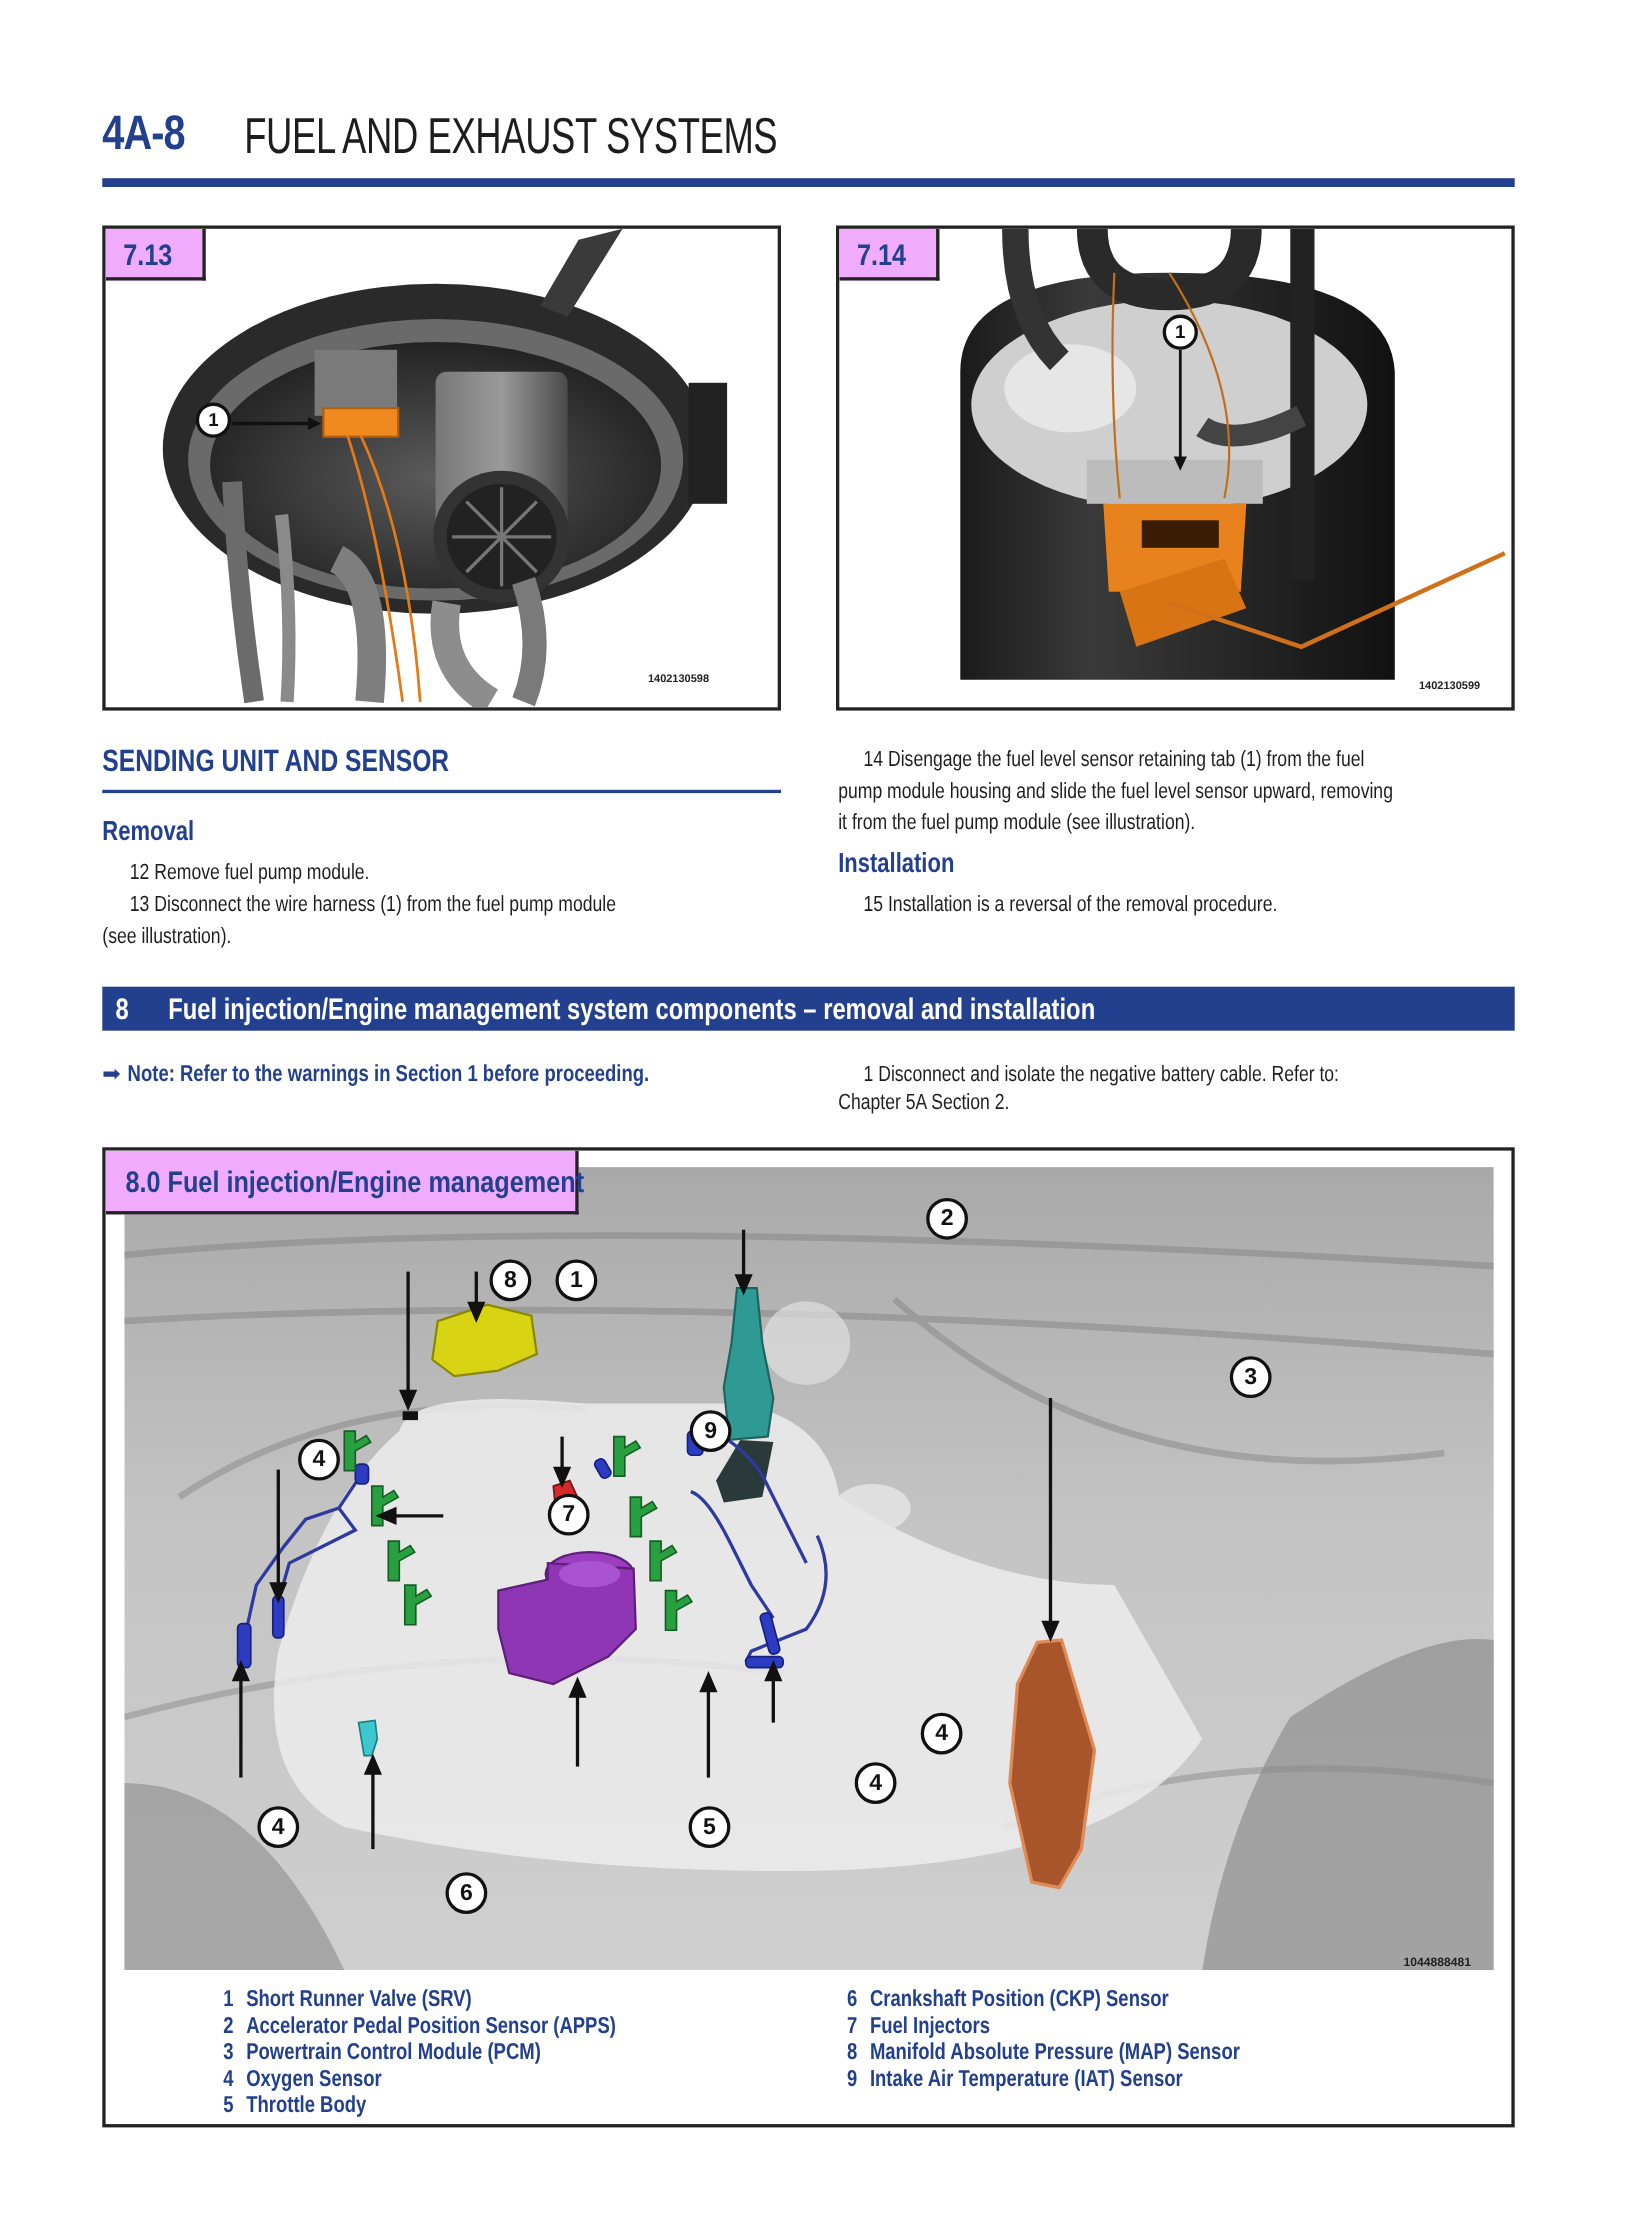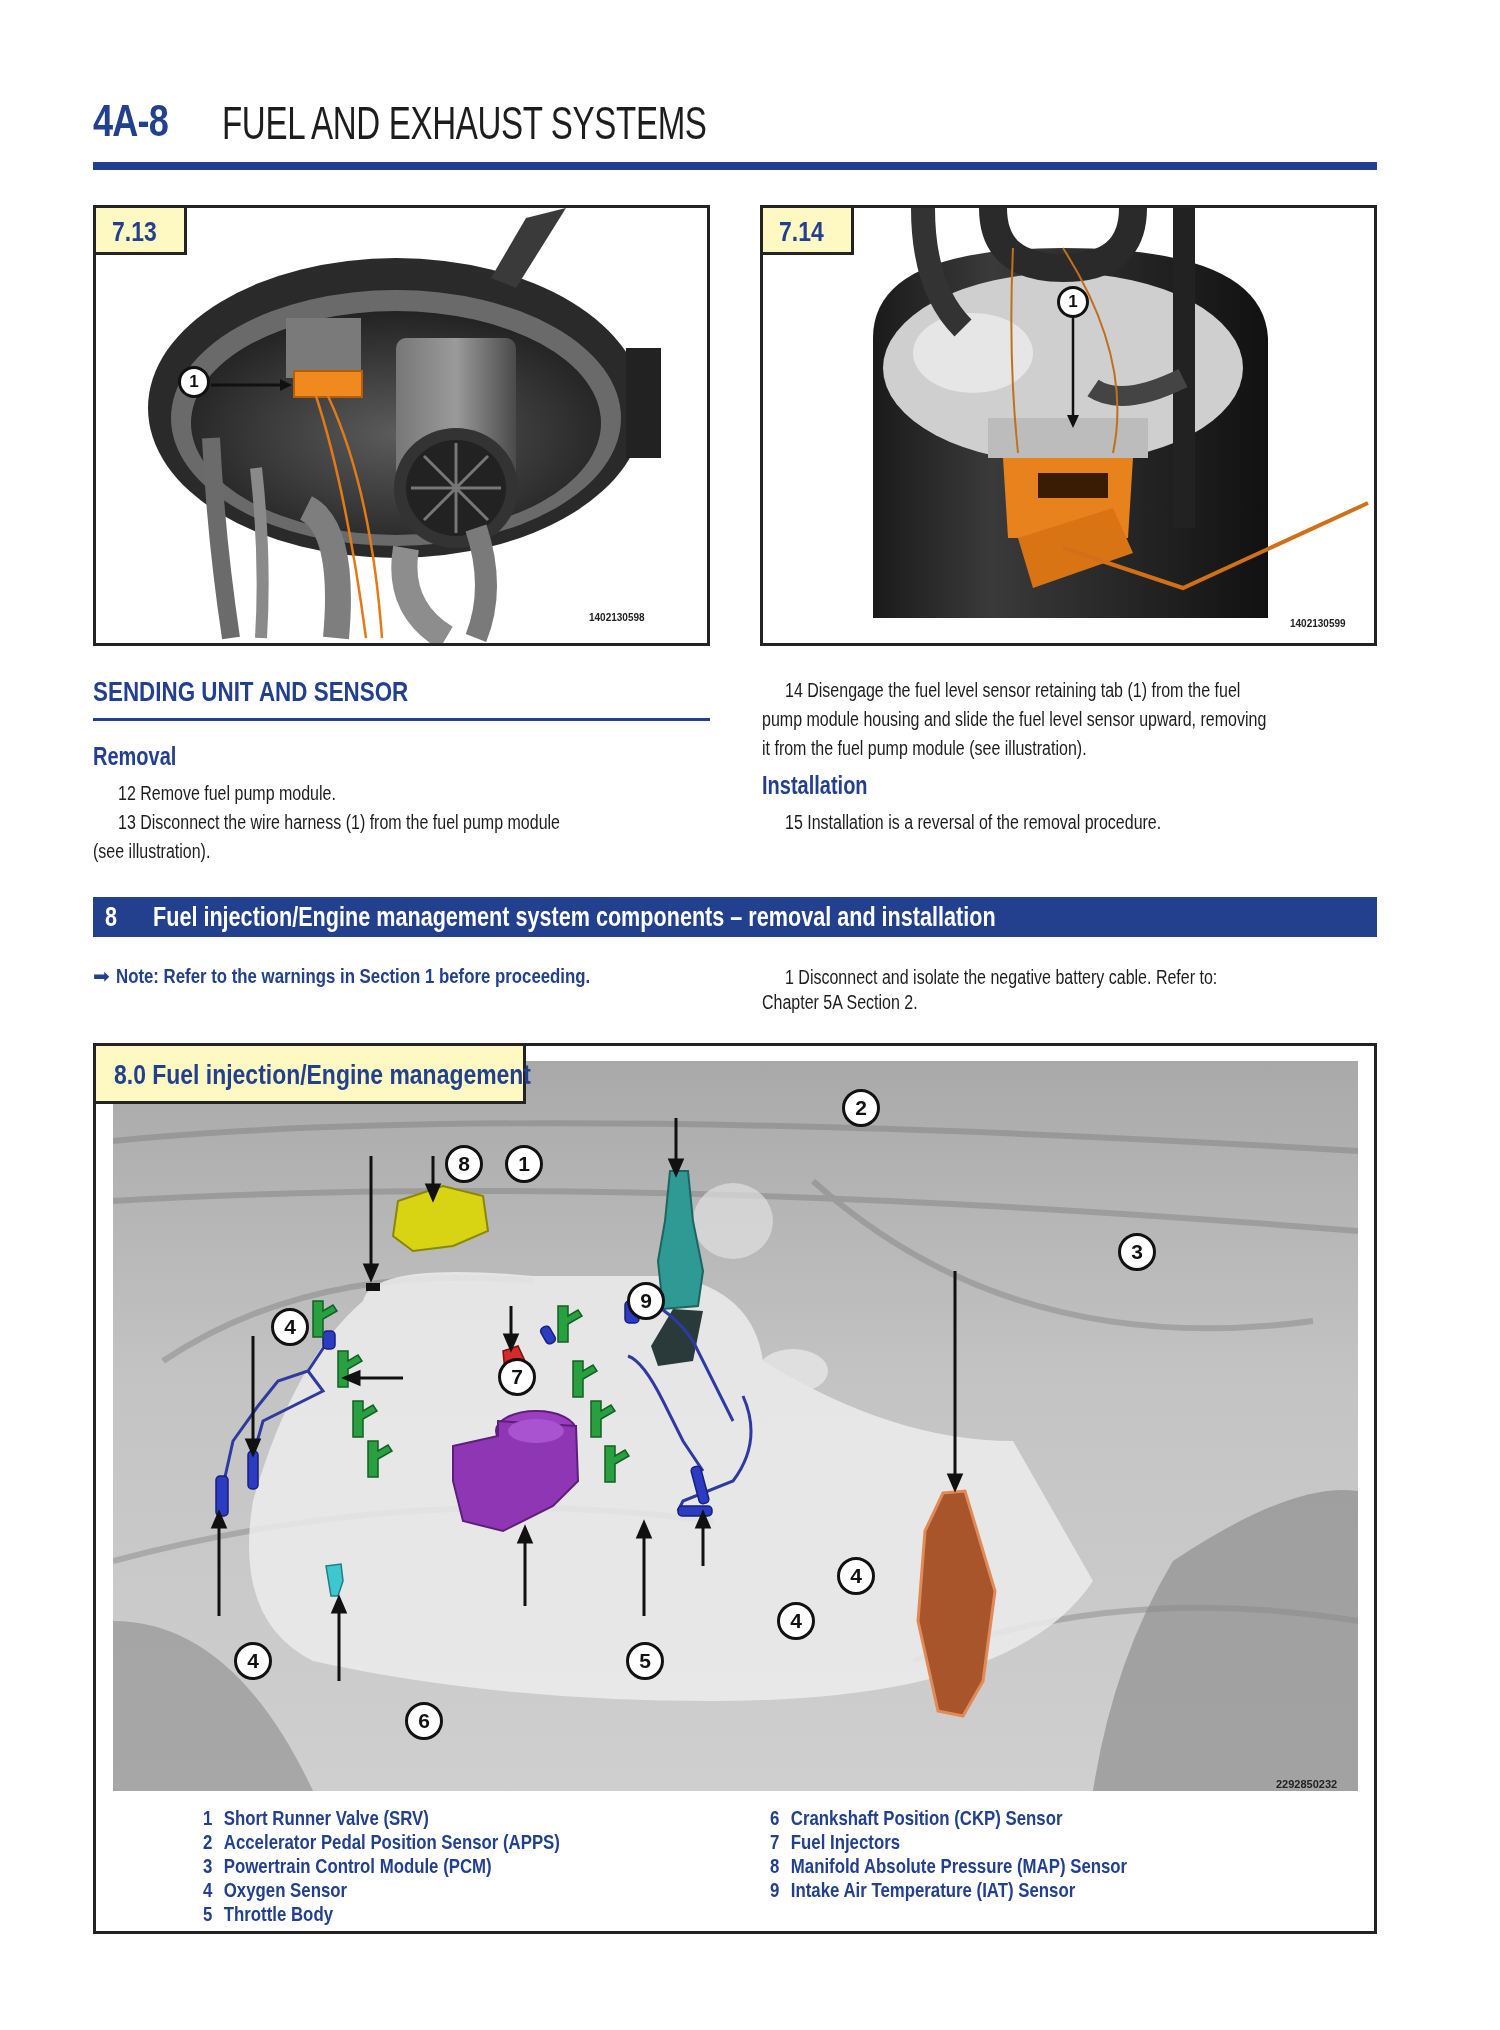--- a/index.html
+++ b/index.html
@@ -9,21 +9,21 @@
 
   
   .hdr-num { left:93px; top:96px; font-size:44px; font-weight:bold; color:#23408e;
              letter-spacing:-1px; transform:scaleX(0.82); transform-origin:left top; }
   .hdr-title { left:222px; top:96px; font-size:46px; font-weight:normal; color:#1d1d1d;
                transform:scaleX(0.72); transform-origin:left top; white-space:nowrap; letter-spacing:-0.5px; }
   .hdr-rule { left:93px; top:162px; width:1284px; height:8px; background:#23408e; }
 
   
   .fig { border:3px solid #232323; background:#fff; box-sizing:border-box; overflow:hidden; }
-  .fig-label { position:absolute; left:0; top:0; background:#fef9c3; border-right:3px solid #232323;
+  .fig-label { position:absolute; left:0; top:0; background:#f0abfc; border-right:3px solid #232323;
                border-bottom:3px solid #232323; box-sizing:border-box; color:#23408e; font-weight:bold;
                z-index:3; }
   .fig-label span { display:inline-block; transform:scaleX(0.85); transform-origin:left center; white-space:nowrap; }
   .img-code { position:absolute; font-size:10px; font-weight:bold; color:#222; font-family:"Liberation Sans", sans-serif; z-index:3; }
 
   .callout { position:absolute; width:38px; height:38px; border-radius:50%; background:#fff;
              border:3px solid #111; box-sizing:border-box; display:flex; align-items:center; justify-content:center;
              font-weight:bold; font-size:21px; color:#111; z-index:4; }
   .callout.sm { width:32px; height:32px; font-size:17px; }
   svg.ov { position:absolute; left:0; top:0; z-index:2; }
@@ -296,21 +296,21 @@
   <div class="callout" style="left:1022px;top:187px;">3</div>
   <div class="callout" style="left:531px;top:236px;">9</div>
   <div class="callout" style="left:175px;top:262px;">4</div>
   <div class="callout" style="left:402px;top:312px;">7</div>
   <div class="callout" style="left:741px;top:511px;">4</div>
   <div class="callout" style="left:681px;top:556px;">4</div>
   <div class="callout" style="left:530px;top:596px;">5</div>
   <div class="callout" style="left:138px;top:596px;">4</div>
   <div class="callout" style="left:309px;top:656px;">6</div>
 
-  <div class="img-code" style="left:1180px;top:732px;font-size:11px;">2292850232</div>
+  <div class="img-code" style="left:1180px;top:732px;font-size:11px;">1044888481</div>
 
   <div>
     <div class="legend-item" style="left:107px;top:760px;">
       <span class="n">1</span><span>Short Runner Valve (SRV)</span>
     </div>
     <div class="legend-item" style="left:107px;top:784px;">
       <span class="n">2</span><span>Accelerator Pedal Position Sensor (APPS)</span>
     </div>
     <div class="legend-item" style="left:107px;top:808px;">
       <span class="n">3</span><span>Powertrain Control Module (PCM)</span>

